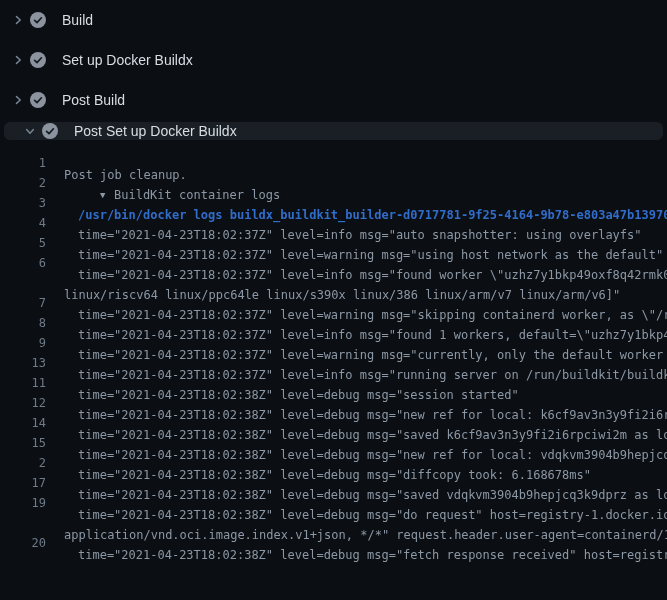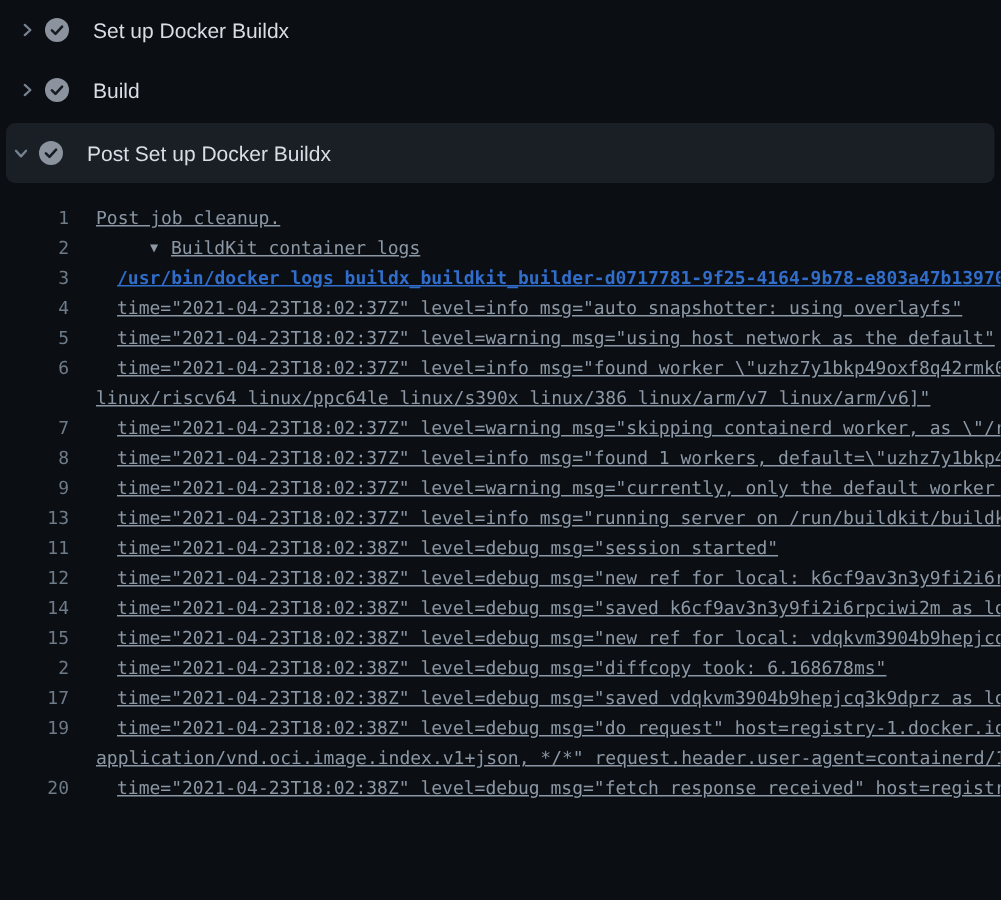--- a/index.html
+++ b/index.html
@@ -27,23 +27,23 @@
   }
   .section-header .chev svg { display: block; }
   .section-header .chev .down { display: none; }
   .section-header.expanded .chev .down { display: block; }
   .section-header .check {
     width: 16px; height: 16px; margin-right: 16px; flex: 0 0 auto;
   }
   .section-header .label { white-space: nowrap; }
 
   .section-header.expanded {
-    height: 40px;
+    height: 18px;
     margin: 2px 4px 0 4px;
-    padding-left: 4px;
+    padding-left: 20px;
     border-radius: 6px;
     background: #1a1f26;
   }
 
   
   .log {
     margin-top: 13px;
     font-family: "DejaVu Sans Mono", "Liberation Mono", monospace;
     font-size: 12px;
     color: #8c98a5;
@@ -52,21 +52,21 @@
     position: relative;
     height: 20px; line-height: 20px;
     white-space: pre;
   }
   .log-row .ln {
     position: absolute; left: 0; top: 0;
     width: 46px; text-align: right;
     color: #6e7b88;
     cursor: pointer;
   }
-  .log-row .txt { position: absolute; top: 0; left: 64px; text-decoration: underline; }
+  .log-row .txt { position: absolute; top: 12px; left: 64px; }
   .log-row.ind1 .txt { left: 78px; }
   .log-row.wrap .txt { left: 64px; }
   .log-row.command .txt { color: #316dca; font-weight: bold; }
   .log-row.group .txt { cursor: pointer; margin-left: 36px; }
   .log-row .tri {
     display: inline-block; width: 14px;
     font-size: 9px; vertical-align: 1px;
   }
 </style>
 </head>
@@ -80,39 +80,54 @@
             <path d="M6 3.5 L11 8 L6 12.5"></path>
           </svg>
 
     </span>
     <span class="check">
       <svg width="16" height="16" viewBox="0 0 16 16">
         <circle cx="8" cy="8" r="8" fill="#8b949e"></circle>
         <path d="M4.6 8.3 L7 10.6 L11.4 5.8" fill="none" stroke="#171c23" stroke-width="1.7" stroke-linecap="round" stroke-linejoin="round"></path>
       </svg>
     </span>
-    <span class="label">Set up Docker Buildx</span>
+    <span class="label">Build</span>
   </div>
 
   <div class="section-header">
     <span class="chev">
       <svg class="right" width="12" height="12" viewBox="0 0 16 16" fill="none" stroke="currentColor" stroke-width="2" stroke-linecap="round" stroke-linejoin="round">
             <path d="M6 3.5 L11 8 L6 12.5"></path>
           </svg>
 
     </span>
     <span class="check">
       <svg width="16" height="16" viewBox="0 0 16 16">
         <circle cx="8" cy="8" r="8" fill="#8b949e"></circle>
         <path d="M4.6 8.3 L7 10.6 L11.4 5.8" fill="none" stroke="#171c23" stroke-width="1.7" stroke-linecap="round" stroke-linejoin="round"></path>
       </svg>
     </span>
-    <span class="label">Build</span>
-  </div>
-
+    <span class="label">Set up Docker Buildx</span>
+  </div>
+
+  <div class="section-header">
+    <span class="chev">
+      <svg class="right" width="12" height="12" viewBox="0 0 16 16" fill="none" stroke="currentColor" stroke-width="2" stroke-linecap="round" stroke-linejoin="round">
+            <path d="M6 3.5 L11 8 L6 12.5"></path>
+          </svg>
+
+    </span>
+    <span class="check">
+      <svg width="16" height="16" viewBox="0 0 16 16">
+        <circle cx="8" cy="8" r="8" fill="#8b949e"></circle>
+        <path d="M4.6 8.3 L7 10.6 L11.4 5.8" fill="none" stroke="#171c23" stroke-width="1.7" stroke-linecap="round" stroke-linejoin="round"></path>
+      </svg>
+    </span>
+    <span class="label">Post Build</span>
+  </div>
 
   <div class="section-header expanded">
     <span class="chev">
 
       <svg class="down" width="12" height="12" viewBox="0 0 16 16" fill="none" stroke="currentColor" stroke-width="2" stroke-linecap="round" stroke-linejoin="round">
             <path d="M3.5 6 L8 11 L12.5 6"></path>
           </svg>
     </span>
     <span class="check">
       <svg width="16" height="16" viewBox="0 0 16 16">

